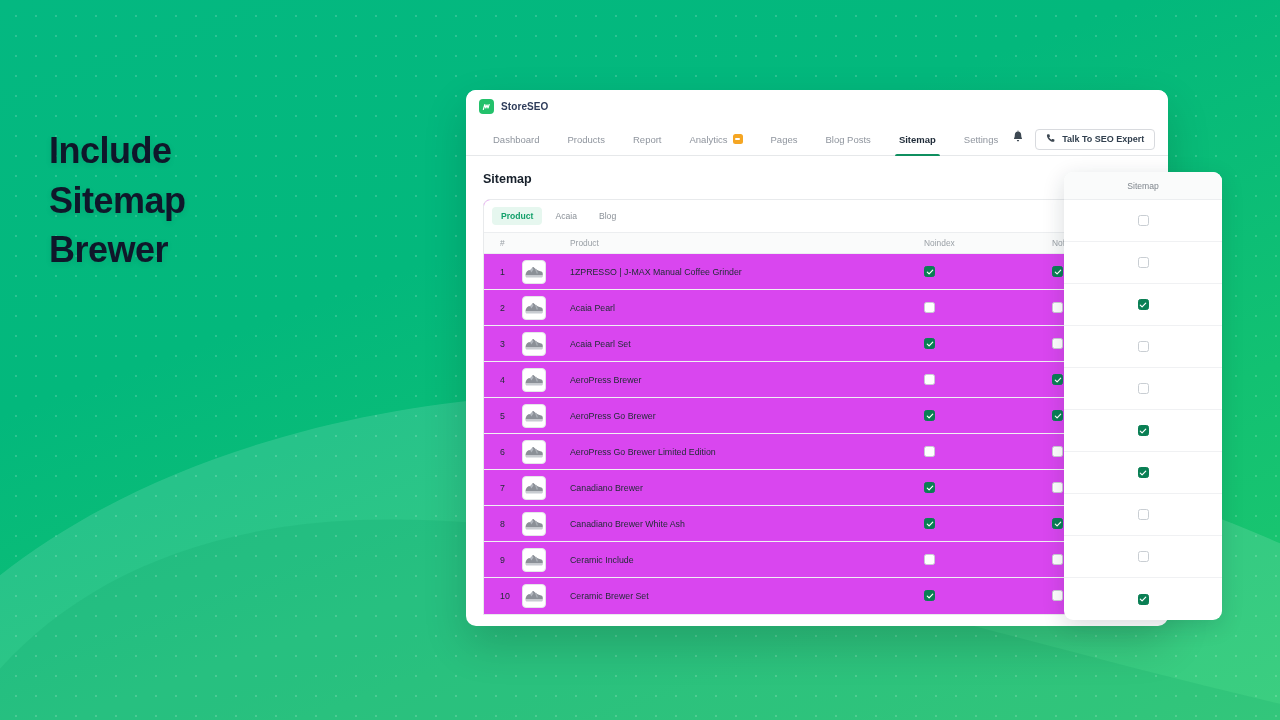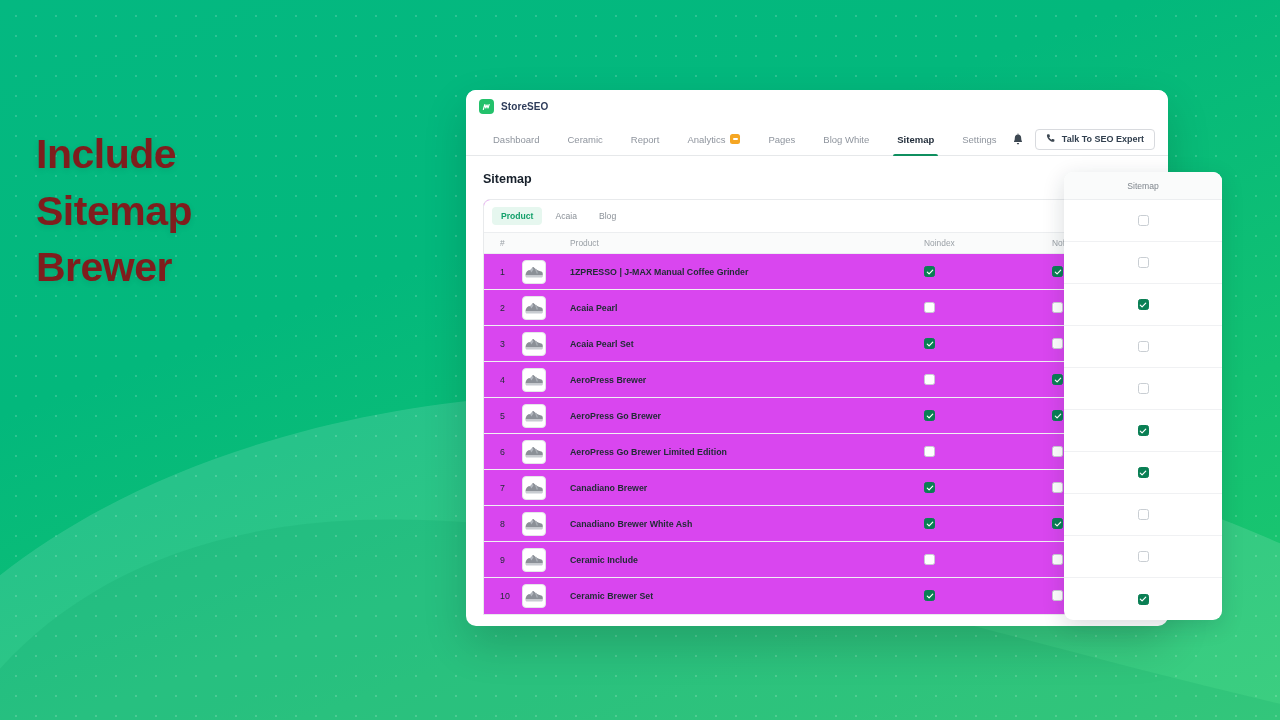--- a/index.html
+++ b/index.html
@@ -36,25 +36,25 @@
     position: absolute;
     inset: 0;
     background-image: radial-gradient(rgba(255,255,255,0.16) 1.1px, transparent 1.2px);
     background-size: 20px 20px;
     background-position: 6px 6px;
   }
 
   
   .headline {
     position: absolute;
-    left: 36px;
+    left: 49px;
     top: 126px;
     width: 400px;
-    color: #7f1d1d;
-    font-size: 41px;
+    color: #0f172a;
+    font-size: 36px;
     line-height: 1.38;
     font-weight: bold;
     letter-spacing: -0.5px;
     text-shadow: 0 2px 6px rgba(0,0,0,0.09);
   }
   .headline span { display: block; }
 
   
   .app-window {
     position: absolute;
@@ -138,21 +138,21 @@
     content: "";
     position: absolute;
     left: 2.5px; top: 4px;
     width: 5px; height: 2px;
     background: #fff;
     border-radius: 1px;
   }
   .nav-right {
     margin-left: auto;
     display: flex;
-    align-items: flex-end;
+    align-items: flex-start;
     gap: 11px;
   }
   .bell-icon { cursor: pointer; display: block; }
   .expert-btn {
     display: flex;
     align-items: center;
     gap: 6px;
     height: 21px;
     padding: 0 10px;
     border: 1px solid #d8dade;
@@ -220,21 +220,21 @@
     padding: 0;
     border-bottom: 1px solid #f0f1f3;
     font-size: 8.8px;
     color: #222c36;
     vertical-align: middle;
   }
   .tbl tr:last-child td { border-bottom: none; }
 
   .c-num   { width: 38px; padding-left: 16px !important; color: #46515c; }
   .c-img   { width: 42px; }
-  .c-name  { padding-left: 6px !important; font-weight: bold; color: #1e2830; }
+  .c-name  { padding-left: 6px !important; font-weight: normal; color: #1e2830; }
   .c-noi   { width: 128px; }
   .c-nof   { width: 170px; }
 
   th.c-num  { padding-left: 16px !important; }
   th.c-name { padding-left: 6px !important; }
 
   .thumb {
     width: 24px;
     height: 24px;
     border: 1px solid #e4e6e9;
@@ -323,34 +323,34 @@
       </span>
       <span class="logo-text">StoreSEO</span>
     </div>
 
     <div class="app-nav">
       <div class="nav-items">
         <div class="nav-item">
           <span>Dashboard</span>
         </div>
         <div class="nav-item">
-          <span>Ceramic</span>
+          <span>Products</span>
         </div>
         <div class="nav-item">
           <span>Report</span>
         </div>
         <div class="nav-item">
           <span>Analytics</span>
           <span class="nav-badge"></span>
         </div>
         <div class="nav-item">
           <span>Pages</span>
         </div>
         <div class="nav-item">
-          <span>Blog White</span>
+          <span>Blog Posts</span>
         </div>
         <div class="nav-item active">
           <span>Sitemap</span>
         </div>
         <div class="nav-item">
           <span>Settings</span>
         </div>
       </div>
 
       <div class="nav-right">

